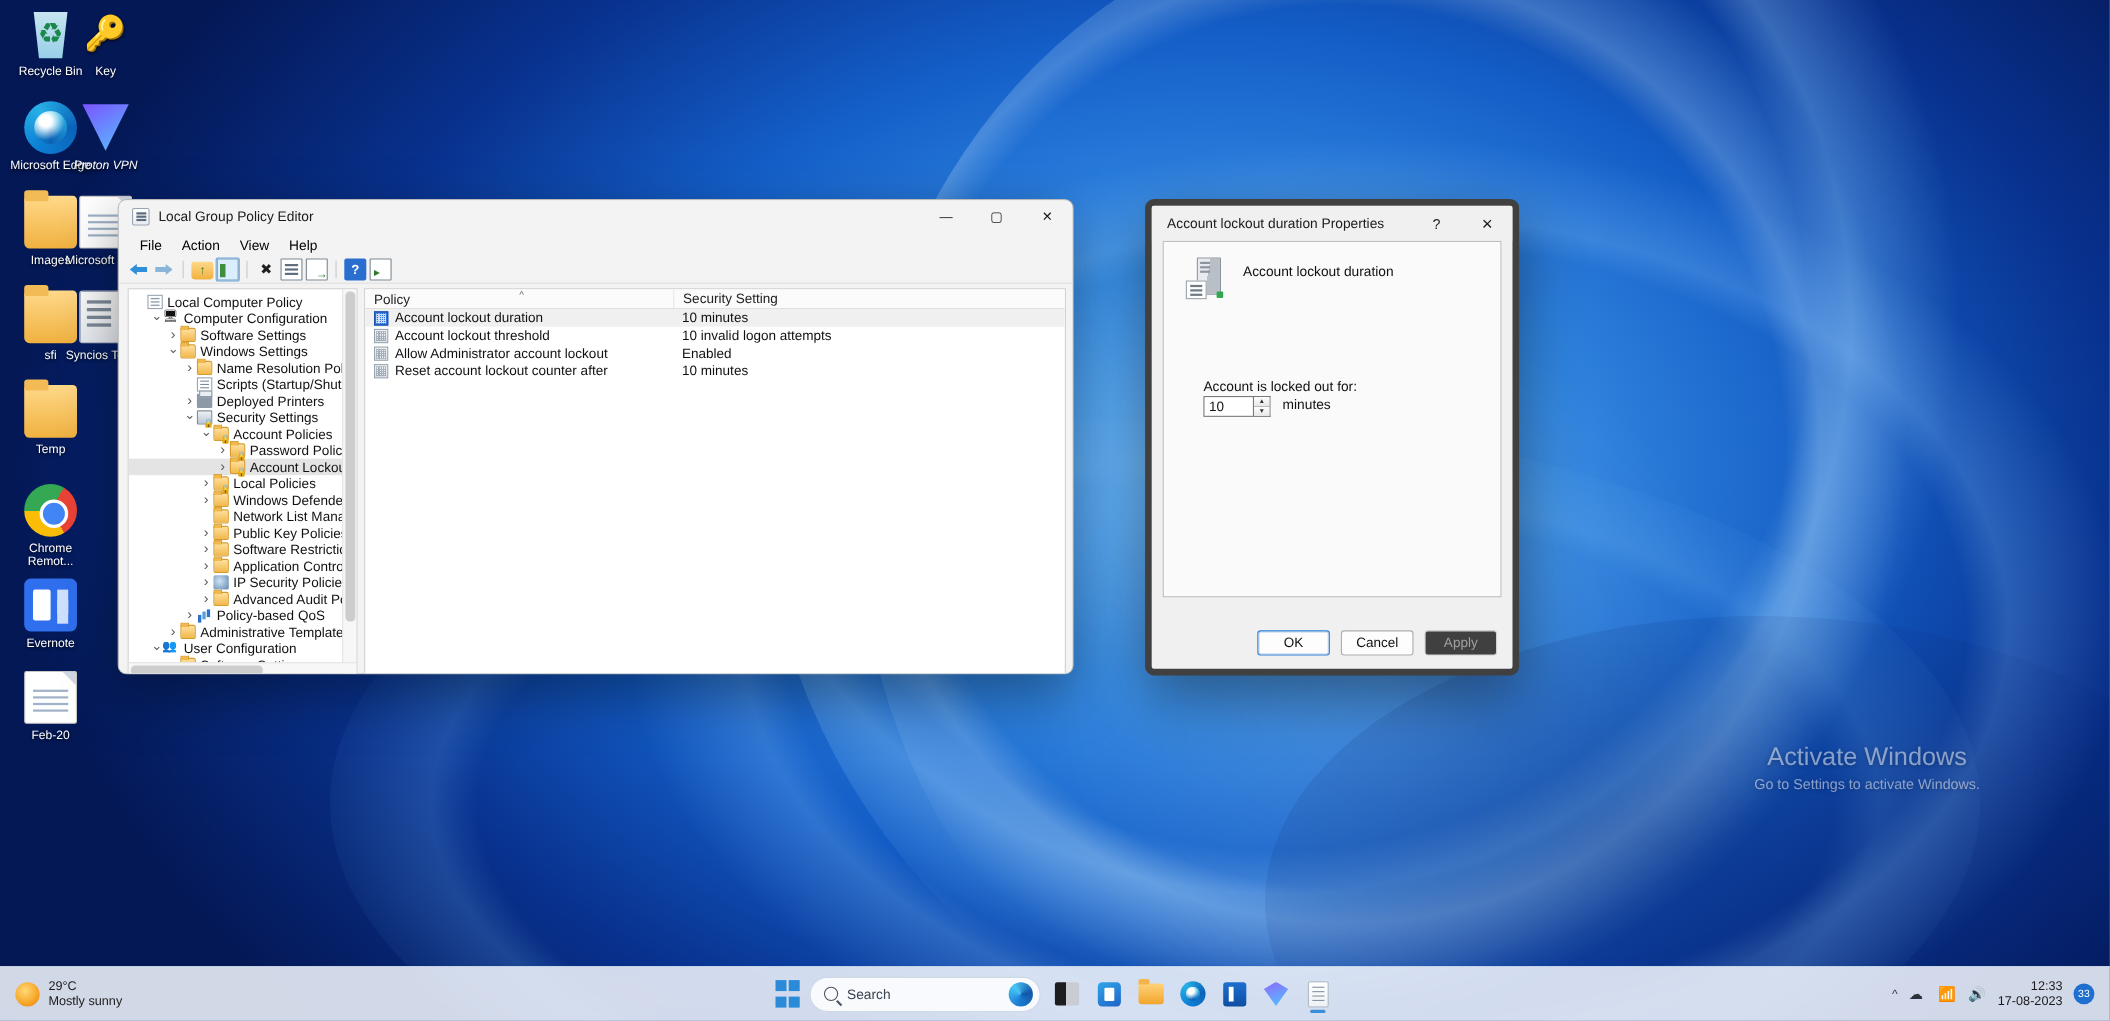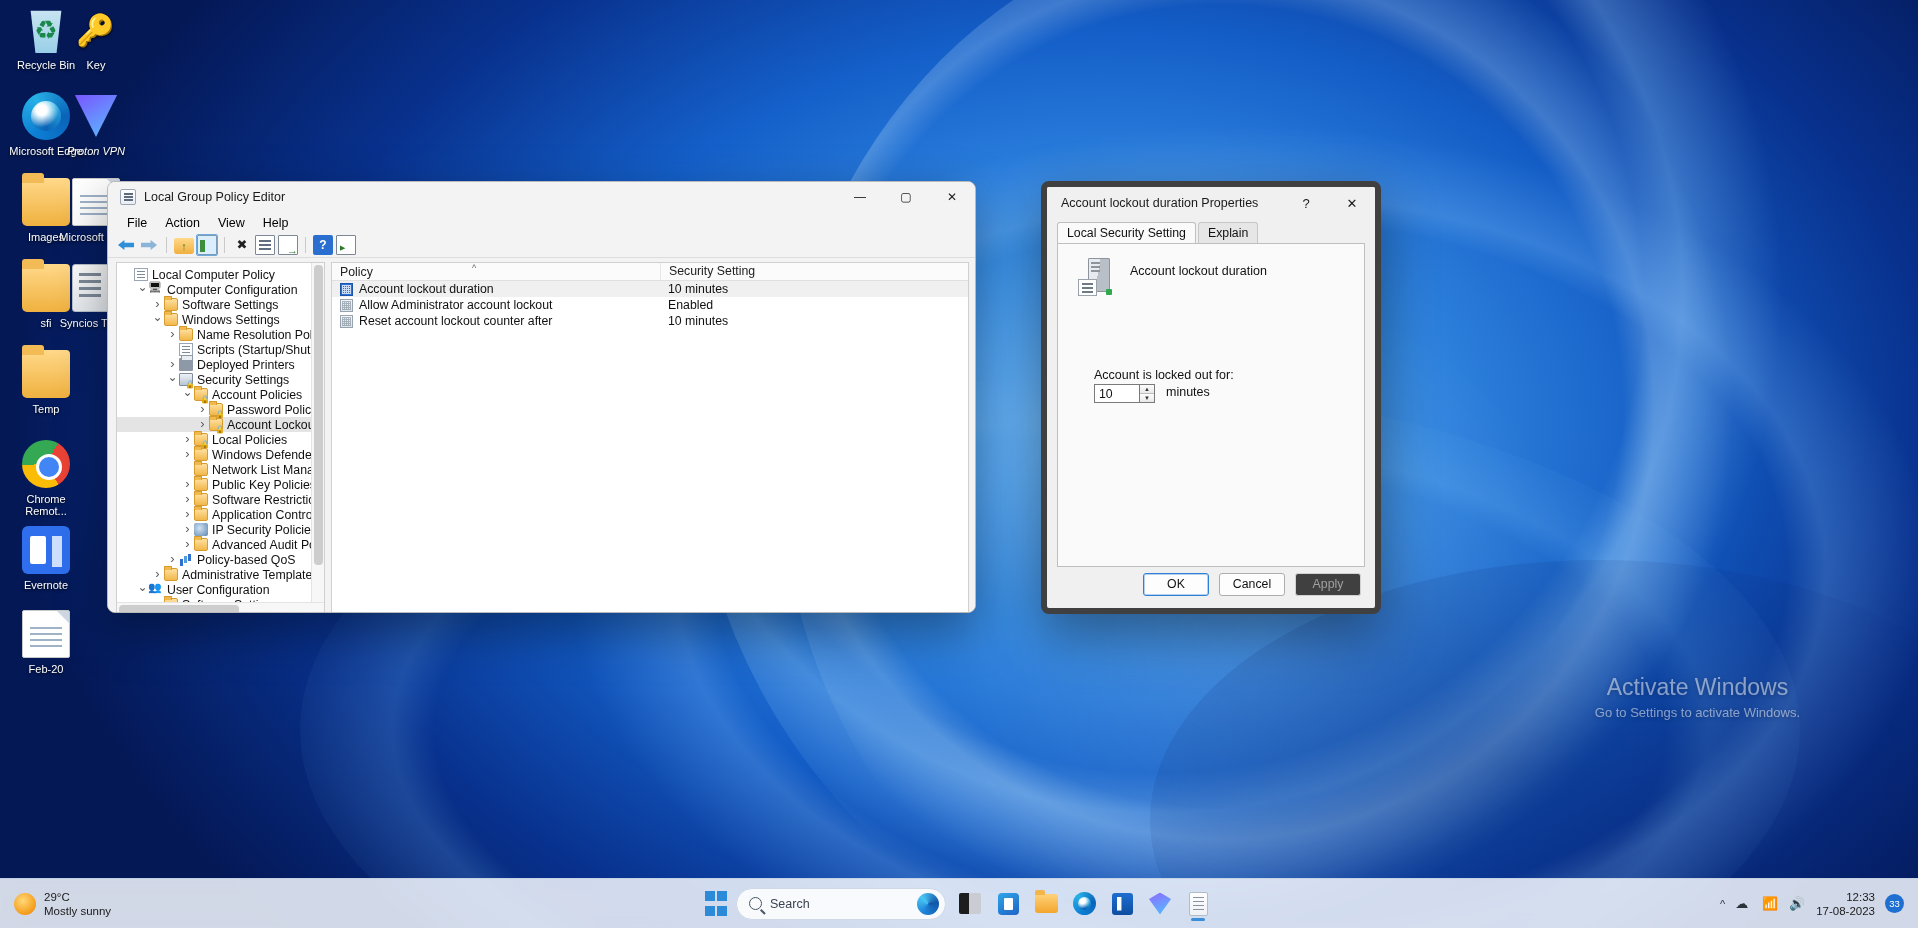--- a/index.html
+++ b/index.html
@@ -152,21 +152,21 @@
 
   
   .lv-head { display:flex; height:18px; background:#fbfbfb; border-bottom:1px solid #e0e0e0;
              font-size:12.3px; color:#222; position:relative; }
   .lv-head .col { padding:1px 0 0 8px; position:relative; }
   .lv-head .col + .col { border-left:1px solid #e6e6e6; }
   .lv-sort { position:absolute; left:50%; top:0px; font-size:9px; color:#666; }
   .lv-row { display:flex; height:16px; align-items:center; font-size:12.3px; color:#111; }
   .lv-row.sel { background:#f0f0f0; }
   .lv-c1 { width:280px; display:flex; align-items:center; padding-left:8px; }
-  .lv-c2 { width:255px; padding-left:8px;margin-left:48px; }
+  .lv-c2 { width:255px; padding-left:8px; }
   .pol-icon { width:13px; height:13px; margin-right:6px; flex:none; position:relative;
       background:linear-gradient(180deg,#f4f6f8,#dde3ea); border:1px solid #98a3b0; }
   .pol-icon:after { content:""; position:absolute; left:1px; top:1px; right:1px; bottom:1px;
       background:
         repeating-linear-gradient(0deg,#6f7e8e 0 1px, transparent 1px 2px),
         repeating-linear-gradient(90deg,#6f7e8e 0 1px, transparent 1px 2px);
       opacity:.55; }
   .pol-icon.blue { background:#2b6fd8; border-color:#1d54a8; }
   .pol-icon.blue:after { background:
         repeating-linear-gradient(0deg,#ffffff 0 1px, transparent 1px 2px),
@@ -513,20 +513,27 @@
           <div class="lv-row sel">
             <div class="lv-c1">
               <span class="pol-icon blue"></span>
               <span>Account lockout duration</span>
             </div>
             <div class="lv-c2">10 minutes</div>
           </div>
           <div class="lv-row">
             <div class="lv-c1">
               <span class="pol-icon"></span>
+              <span>Account lockout threshold</span>
+            </div>
+            <div class="lv-c2">10 invalid logon attempts</div>
+          </div>
+          <div class="lv-row">
+            <div class="lv-c1">
+              <span class="pol-icon"></span>
               <span>Allow Administrator account lockout</span>
             </div>
             <div class="lv-c2">Enabled</div>
           </div>
           <div class="lv-row">
             <div class="lv-c1">
               <span class="pol-icon"></span>
               <span>Reset account lockout counter after</span>
             </div>
             <div class="lv-c2">10 minutes</div>
@@ -538,24 +545,20 @@
 
 <div id="dlg">
   <div class="dtitle">
     <div class="txt">Account lockout duration Properties</div>
     <div class="dbtns">
       <div class="dbtn">?</div>
       <div class="dbtn close">✕</div>
     </div>
   </div>
 
-  <div class="tabstrip">
-    <div class="tab active">Local Security Setting</div>
-    <div class="tab">Explain</div>
-  </div>
 
   <div class="dpanel">
     <div class="srvicon">
       <span class="srv-tower"></span>
         <span class="srv-page"></span>
         <span class="srv-dot"></span>
     </div>
     <div class="polname">Account lockout duration</div>
 
     <div class="fieldlabel">Account is locked out for:</div>

